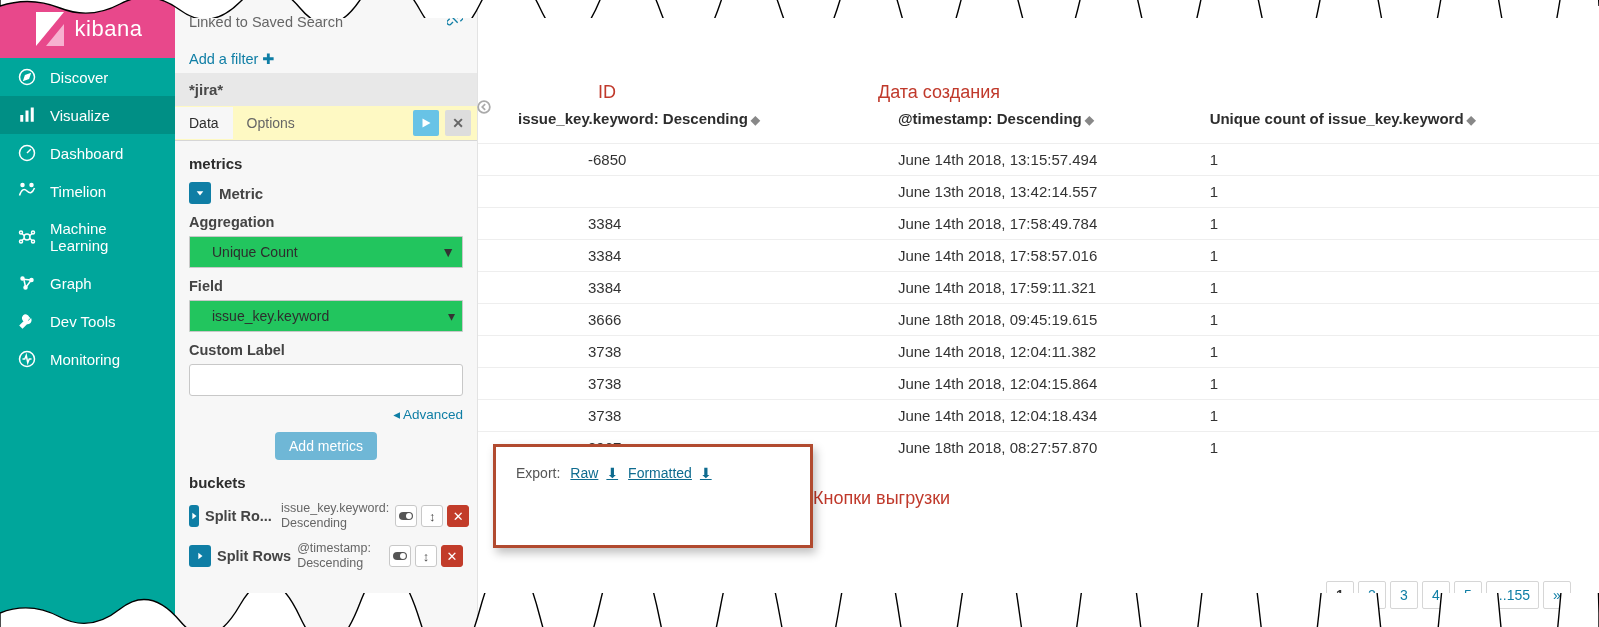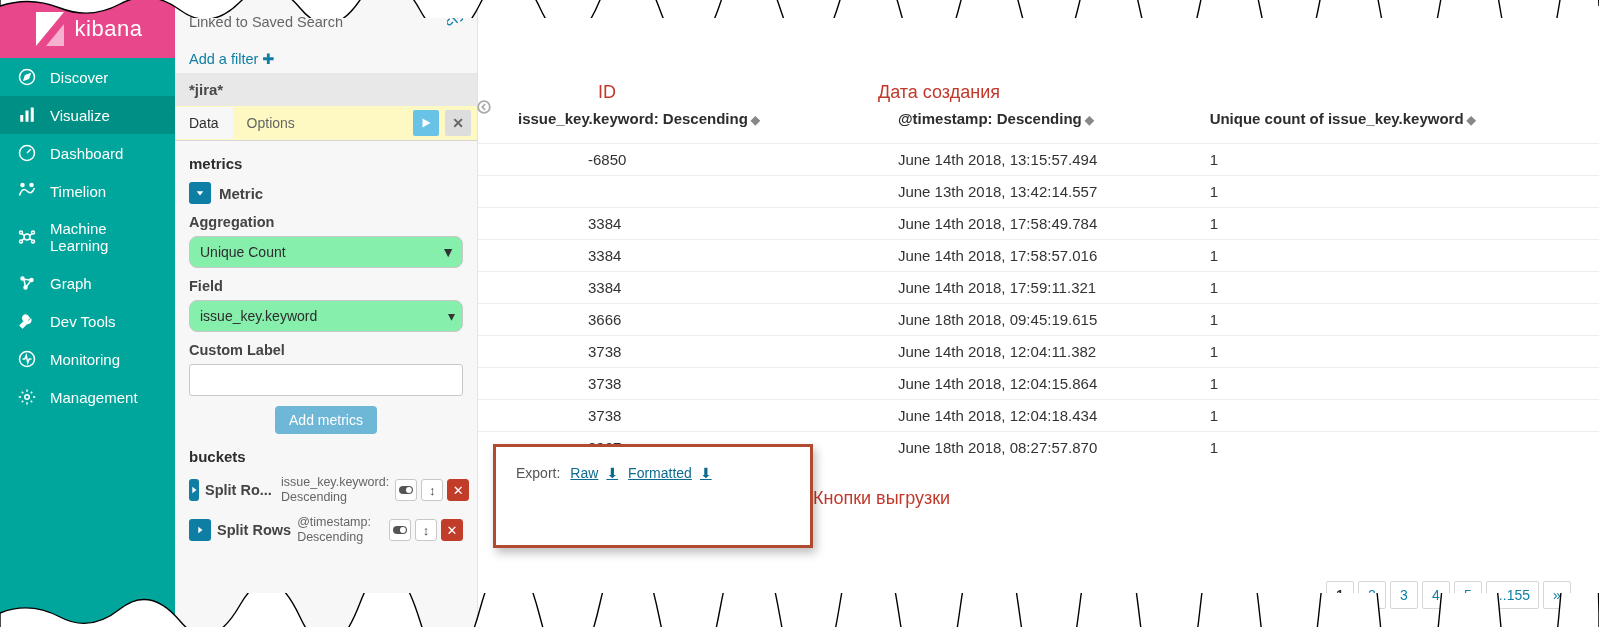--- a/index.html
+++ b/index.html
@@ -34,21 +34,21 @@
 .close-btn { width: 26px; height: 26px; background: #ddd; color: #666; display: flex; align-items: center; justify-content: center; margin: 4px 6px 4px 2px; border-radius: 2px; cursor: pointer; font-weight: bold; }
 
 .collapse-handle { position: absolute; right: -14px; top: 100px; width: 14px; height: 14px; color: #aaa; cursor: pointer; }
 
 .panel-body { padding: 8px 14px 14px; overflow: hidden; }
 .section-title { font-weight: 700; font-size: 15px; margin: 6px 0 10px; color: #2d2d2d; }
 .toggle-row { display: flex; align-items: center; gap: 8px; margin-bottom: 10px; }
 .toggle-sq { width: 22px; height: 22px; background: #0f7ea5; border-radius: 3px; color: #fff; display: flex; align-items: center; justify-content: center; cursor: pointer; }
 .toggle-label { font-weight: 600; color: #444; font-size: 15px; }
 .fld-label { font-weight: 600; font-size: 14.5px; color: #444; margin: 10px 0 6px; }
-.select { width: 100%; border: 1px solid #c8c8c8; background: #86efac; padding: 7px 10px; border-radius: 8px; font-size: 14px; color: #2d2d2d; appearance: none; position: relative; }
+.select { width: 100%; border: 1px solid #c8c8c8; background: #22c55e; padding: 7px 22px; border-radius: 1px; font-size: 14px; color: #2d2d2d; appearance: none; position: relative; }
 .select-wrap { position: relative; }
 .select-caret { position: absolute; right: 8px; top: 50%; transform: translateY(-50%); pointer-events: none; color: #333; }
 .input { width: 100%; border: 1px solid #c8c8c8; background: #fff; padding: 7px 10px; border-radius: 3px; font-size: 14px; }
 .advanced { text-align: right; color: #0f7ea5; font-size: 13.5px; cursor: pointer; margin-top: 10px; }
 .add-btn { display: block; margin: 10px auto 14px; background: #6fb7d6; color: #fff; border: none; padding: 6px 14px; border-radius: 4px; font-size: 14px; cursor: pointer; }
 
 .bucket-row { display: flex; align-items: center; gap: 6px; margin-bottom: 10px; }
 .bucket-row .toggle-sq.collapsed svg { transform: rotate(-90deg); }
 .bucket-name { font-weight: 600; color: #444; font-size: 14.5px; overflow: hidden; text-overflow: ellipsis; white-space: nowrap; min-width: 70px; }
 .bucket-sub { font-size: 12.5px; color: #666; flex: 1; line-height: 1.2; }
@@ -169,29 +169,20 @@
       </li>
       <li class="nav-item">
         <span class="nav-icon">
             <svg width="18" height="18" viewBox="0 0 24 24" fill="none" stroke="#fff" stroke-width="2">
               <circle cx="12" cy="12" r="10"></circle>
               <path d="M6 12h3l2-5 2 10 2-5h3"></path>
             </svg>
           </span>
         <span>Monitoring</span>
       </li>
-      <li class="nav-item">
-        <span class="nav-icon">
-            <svg width="18" height="18" viewBox="0 0 24 24" fill="none" stroke="#fff" stroke-width="2">
-              <circle cx="12" cy="12" r="3"></circle>
-              <path d="M12 2v3M12 19v3M4 12H1M23 12h-3M5 5l2 2M17 17l2 2M5 19l2-2M17 7l2-2"></path>
-            </svg>
-          </span>
-        <span>Management</span>
-      </li>
     </ul>
   </aside>
 
   <section class="config">
     <span class="collapse-handle">
       <svg width="14" height="14" viewBox="0 0 24 24" fill="none" stroke="#aaa" stroke-width="3">
           <circle cx="12" cy="12" r="10"></circle>
           <path d="M14 7l-5 5 5 5"></path>
         </svg>
     </span>
@@ -250,20 +241,24 @@
       <div class="select-wrap">
         <select class="select">
           <option>issue_key.keyword</option>
         </select>
         <span class="select-caret">▾</span>
       </div>
 
       <div class="fld-label">Custom Label</div>
       <input class="input" style="">
 
+      <div class="advanced">
+        <span>◂</span>
+        <span>Advanced</span>
+      </div>
 
       <button class="add-btn">Add metrics</button>
 
       <div class="section-title">buckets</div>
 
       <div class="bucket-row">
         <span class="toggle-sq collapsed">
           <svg width="10" height="10" viewBox="0 0 24 24" fill="#fff">
               <polygon points="4,8 20,8 12,18"></polygon>
             </svg>

